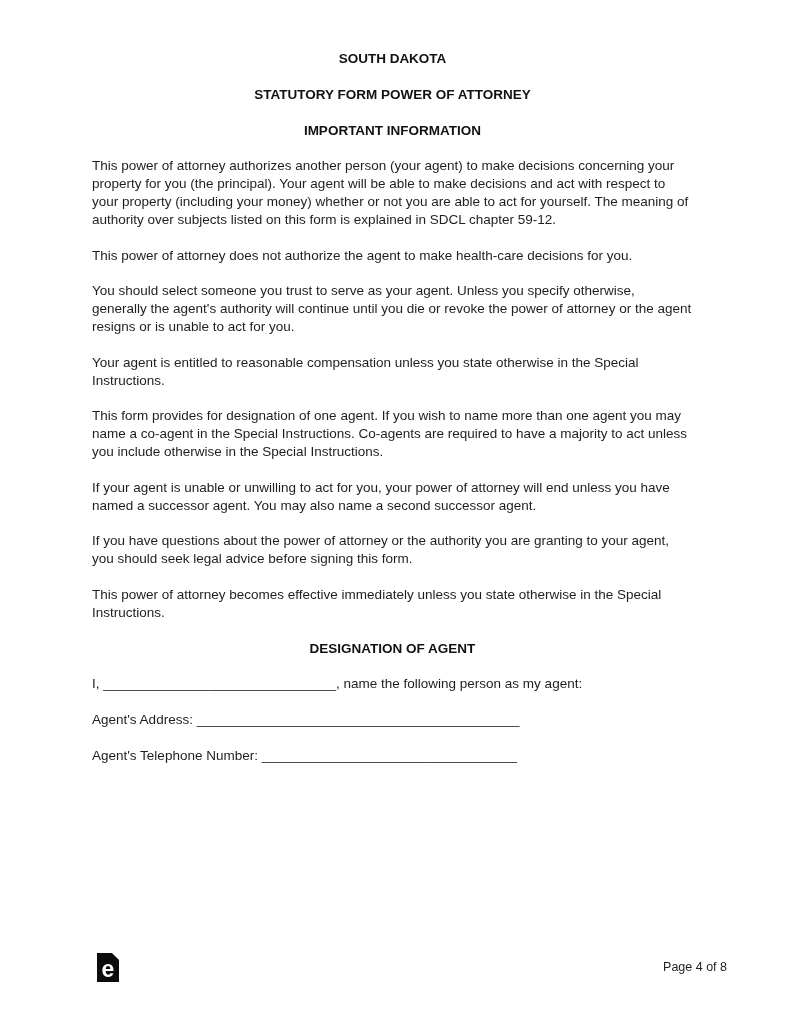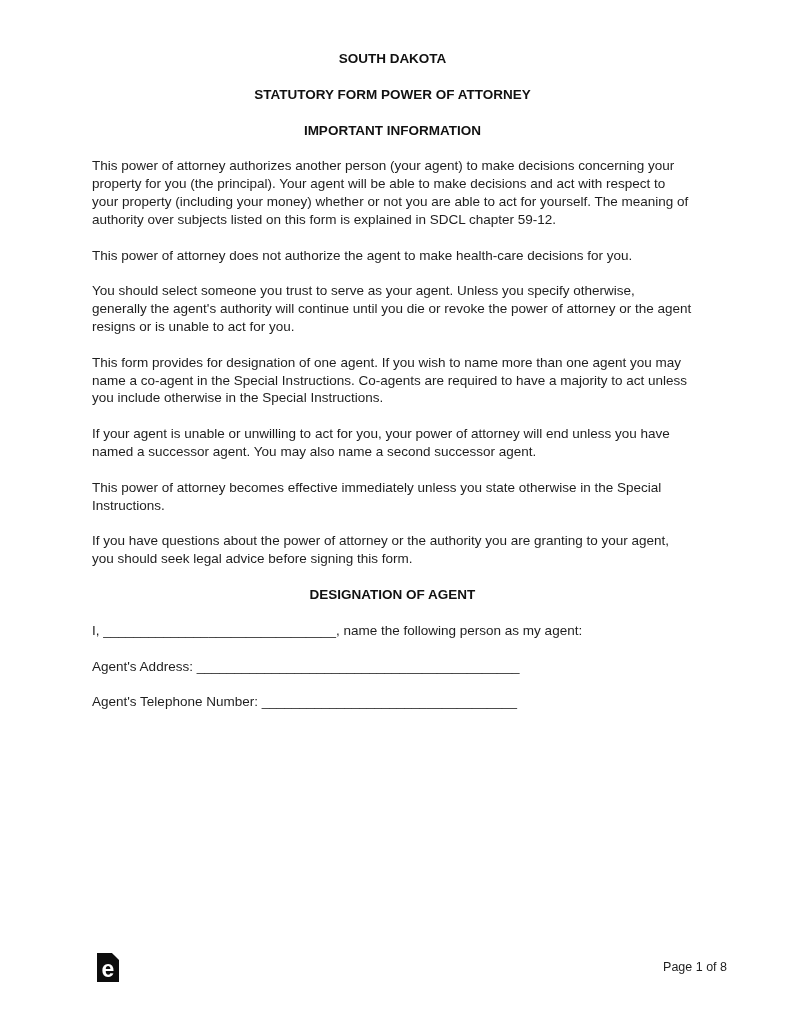--- a/index.html
+++ b/index.html
@@ -77,36 +77,37 @@
 <div class="page">
   <div class="content">
 
     <div class="doc-title">SOUTH DAKOTA</div>
     <div class="doc-title">STATUTORY FORM POWER OF ATTORNEY</div>
     <div class="doc-title">IMPORTANT INFORMATION</div>
 
     <p>This power of attorney authorizes another person (your agent) to make decisions concerning your property for you (the principal). Your agent will be able to make decisions and act with respect to your property (including your money) whether or not you are able to act for yourself. The meaning of authority over subjects listed on this form is explained in SDCL chapter 59-12.</p>
     <p>This power of attorney does not authorize the agent to make health-care decisions for you.</p>
     <p>You should select someone you trust to serve as your agent. Unless you specify otherwise, generally the agent's authority will continue until you die or revoke the power of attorney or the agent resigns or is unable to act for you.</p>
+    <p>Your agent is entitled to reasonable compensation unless you state otherwise in the Special Instructions.</p>
     <p>This form provides for designation of one agent. If you wish to name more than one agent you may name a co-agent in the Special Instructions. Co-agents are required to have a majority to act unless you include otherwise in the Special Instructions.</p>
     <p>If your agent is unable or unwilling to act for you, your power of attorney will end unless you have named a successor agent. You may also name a second successor agent.</p>
+    <p>If you have questions about the power of attorney or the authority you are granting to your agent, you should seek legal advice before signing this form.</p>
     <p>This power of attorney becomes effective immediately unless you state otherwise in the Special Instructions.</p>
-    <p>If you have questions about the power of attorney or the authority you are granting to your agent, you should seek legal advice before signing this form.</p>
 
     <div class="section-heading">DESIGNATION OF AGENT</div>
 
     <p class="fill-line"><span>I, </span><span class="blank">_______________________________</span><span>, name the following person as my agent:</span></p>
 
 
 
     <p class="fill-line"><span>Agent's Address:</span> <span class="blank">___________________________________________</span></p>
 
     <p class="fill-line"><span>Agent's Telephone Number:</span> <span class="blank">__________________________________</span></p>
 
   </div>
 
   <div class="footer">
     <div class="logo">
       <span class="logo-letter">e</span>
     </div>
-    <div class="page-num">Page 1 of 8</div>
+    <div class="page-num">Page 4 of 8</div>
   </div>
 </div>
 
 </body></html>

